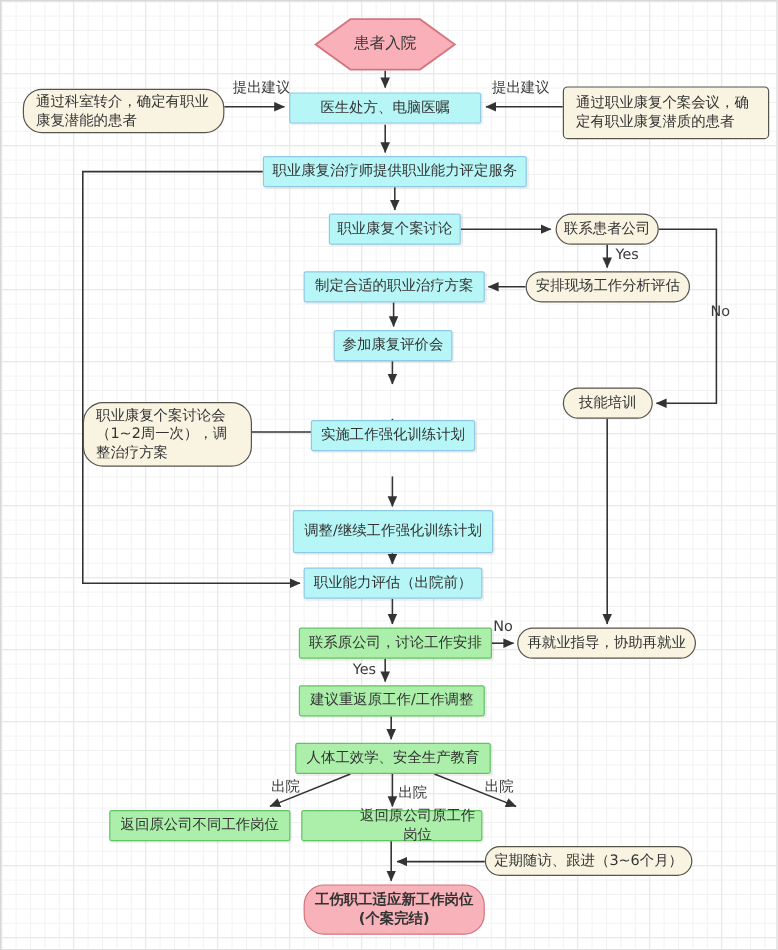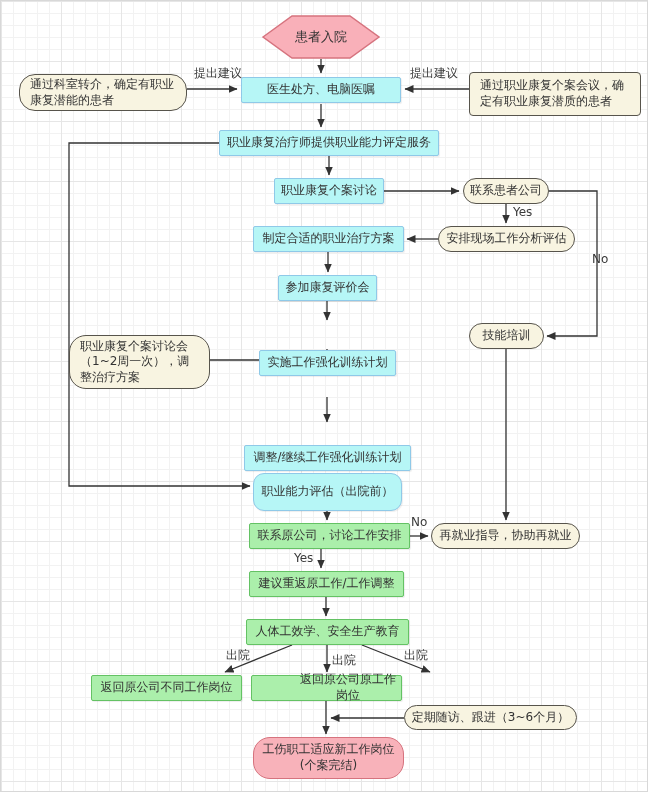--- a/index.html
+++ b/index.html
@@ -19,21 +19,21 @@
   .node {
     position:absolute; box-sizing:border-box;
     display:flex; align-items:center; justify-content:center;
     text-align:center; font-size:12px; color:#333; line-height:1.3;
     padding:1px 4px;
   }
   .proc { background:#b6f6f6; border:1px solid #8fc9e8; border-radius:2px; box-shadow:1px 1px 1px rgba(0,0,0,.07); }
   .outcome { background:#abefab; border:1px solid #64c264; border-radius:2px; box-shadow:1px 1px 1px rgba(0,0,0,.07); }
   .note { background:#f8f4e1; border:1px solid #57544c; border-radius:13px; }
   .note-big { border-radius:17px; text-align:left; justify-content:flex-start; align-items:center; padding:3px 10px; }
-  .terminal-end { background:#f8b2ba; border:1px solid #d6737e; border-radius:17px; white-space:pre-line; }
+  .terminal-end { background:#f8b2ba; border:1px solid #d6737e; border-radius:17px; white-space:pre-line;font-weight:bold; }
   .hex-label { background:transparent; border:none; font-size:13px; color:#333; }
   .elabel { position:absolute; font-size:12px; color:#3a3a3a; white-space:nowrap; }
 </style>
 </head>
 <body>
 
 <div class="canvas">
 
   <svg class="wires" width="648" height="792" viewBox="0 0 648 792">
     <defs>
@@ -94,23 +94,23 @@
 
   <div class="node proc" style="left:277px;top:274px;width:99px;height:26px;">参加康复评价会</div>
 
   <div class="node proc" style="left:258px;top:322px;width:137px;height:26px;margin-top:27px;">实施工作强化训练计划</div>
 
   <div class="node note" style="left:468px;top:322px;width:75px;height:26px;">技能培训</div>
 
 
   <div class="node note note-big" style="left:68px;top:334px;width:141px;height:54px;">职业康复个案讨论会（1~2周一次），调整治疗方案</div>
 
-  <div class="node proc" style="left:243px;top:444px;width:167px;height:26px;">调整/继续工作强化训练计划</div>
+  <div class="node proc" style="left:243px;top:424px;width:167px;height:36px;">调整/继续工作强化训练计划</div>
 
-  <div class="node proc" style="left:252px;top:472px;width:149px;height:38px;border-radius:11px;">职业能力评估（出院前）</div>
+  <div class="node proc" style="left:252px;top:472px;width:149px;height:26px;">职业能力评估（出院前）</div>
 
   <div class="node outcome" style="left:248px;top:522px;width:161px;height:26px;">联系原公司，讨论工作安排</div>
 
   <div class="node note" style="left:430px;top:522px;width:149px;height:26px;">再就业指导，协助再就业</div>
 
   <div class="node outcome" style="left:248px;top:570px;width:155px;height:26px;">建议重返原工作/工作调整</div>
 
   <div class="node outcome" style="left:245px;top:618px;width:163px;height:26px;">人体工效学、安全生产教育</div>
 
   <div class="node outcome" style="left:90px;top:674px;width:151px;height:26px;">返回原公司不同工作岗位</div>

